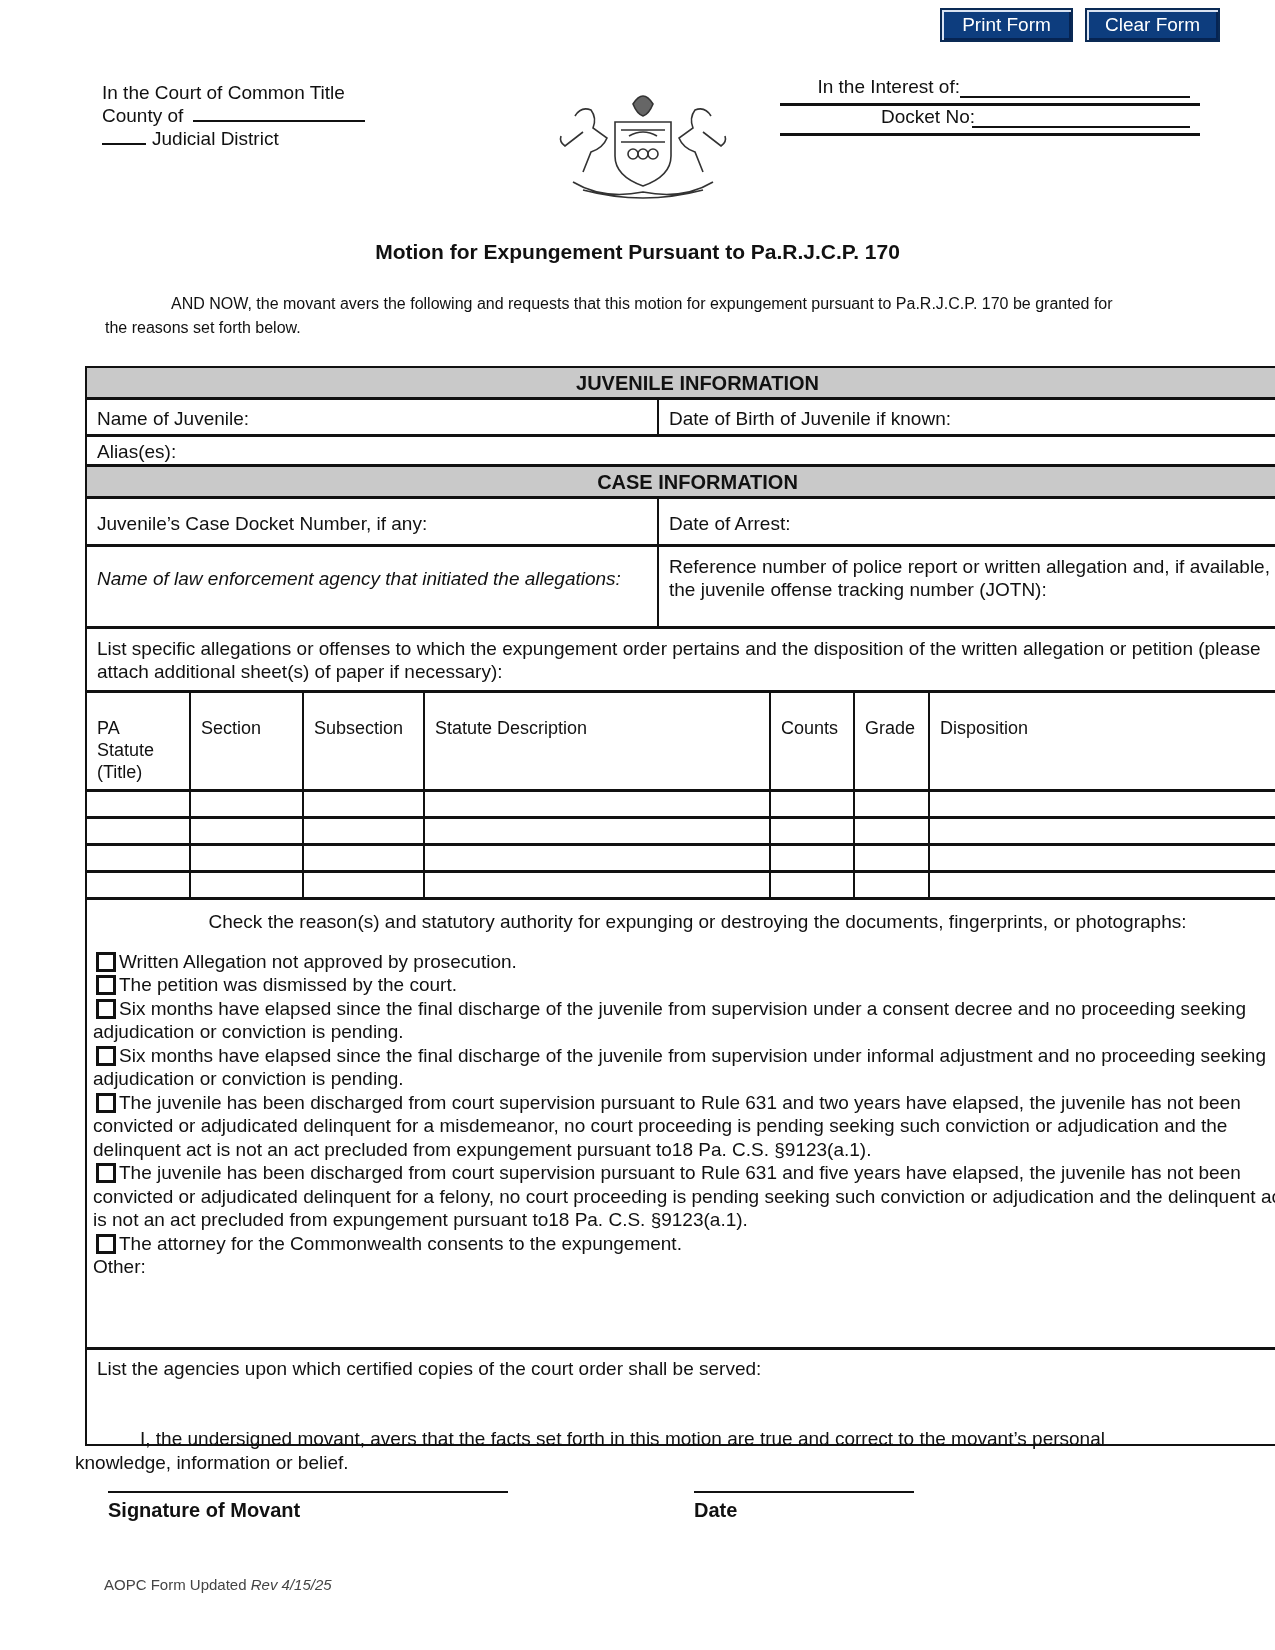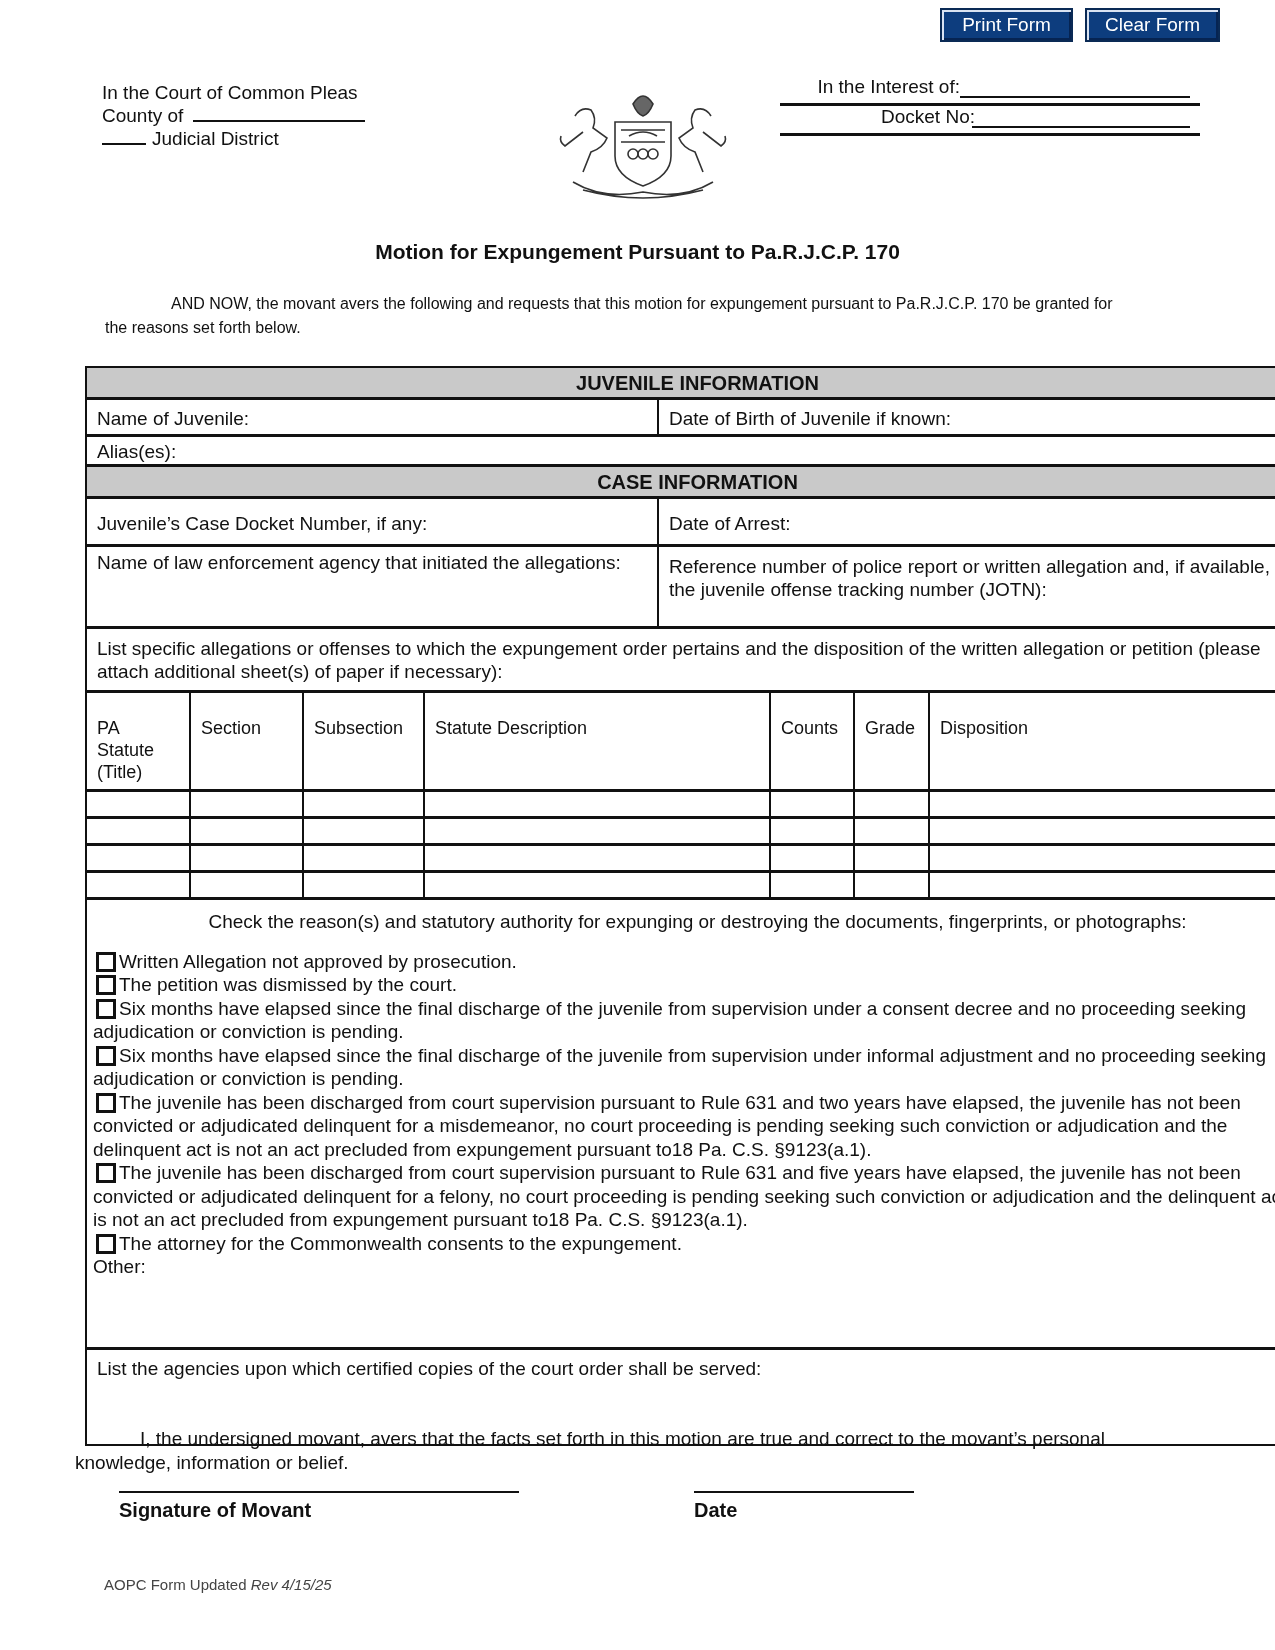--- a/index.html
+++ b/index.html
@@ -35,21 +35,21 @@
   .cell { padding: 4px 10px; font-size: 19px; line-height: 23px; }
   .cell.split { border-right: 2px solid #111; }
   .r-name { height: 37px; }
   .r-name .c1 { width: 572px; padding-top: 7px; }
   .r-alias { height: 30px; }
   .r-alias .cell { padding-top: 3px; }
   .r-docket { height: 48px; }
   .r-docket .c1 { width: 572px; padding-top: 13px; }
   .r-docket .c2 { padding-top: 13px; }
   .r-agency { height: 82px; }
-  .r-agency .c1 { width: 572px; padding-top: 4px; }
+  .r-agency .c1 { width: 572px; padding-top: 20px; font-style: italic; }
   .r-agency .c2 { padding-top: 8px; }
   .r-list { height: 64px; }
   .r-list .cell { padding-top: 8px; }
 
   table.offenses { width: 100%; border-collapse: collapse; }
   table.offenses th, table.offenses td { border-right: 2px solid #111; border-bottom: 3px solid #111; font-weight: normal;
          text-align: left; vertical-align: top; font-size: 18px; line-height: 22px; padding: 6px 10px; }
   table.offenses th:last-child, table.offenses td:last-child { border-right: none; }
   table.offenses th { height: 69px; padding-top: 24px; }
   table.offenses td { height: 27px; padding: 0; }
@@ -60,34 +60,34 @@
   .cb { display: inline-block; width: 20px; height: 20px; border: 3px solid #111; vertical-align: -4px; margin-right: 3px; margin-left: 3px; background: #fff; cursor: pointer; }
   .reason .txt { }
   .other { }
 
   .agencies { height: 94px; padding: 8px 10px; font-size: 19px; }
 
   .affirm { position: absolute; top: 1427px; left: 75px; width: 1130px; line-height: 24px; text-indent: 65px; font-size: 19px; }
 
   .sig { position: absolute; top: 1491px; font-weight: bold; font-size: 20px; }
   .sig .line { height: 2px; background: #111; margin-bottom: 6px; }
-  .sig-movant { left: 119px; width: 400px; }
+  .sig-movant { left: 108px; width: 400px; }
   .sig-date { left: 694px; width: 220px; }
 
   .footer { position: absolute; top: 1576px; left: 104px; font-size: 15px; color: #444; }
   .footer i { font-style: italic; }
 </style>
 </head>
 <body>
 
 <div class="btn btn-print">Print Form</div>
 <div class="btn btn-clear">Clear Form</div>
 
 <div class="court">
-  <div>In the Court of Common Pleas</div>
+  <div>In the Court of Common Title</div>
   <div>
     <span>County of</span>
     <span class="line" style="width:172px; margin-left:4px;"></span>
   </div>
   <div>
     <span class="line" style="width:44px; margin-right:6px;"></span><span>Judicial District</span>
   </div>
 </div>
 
 <div class="seal">

